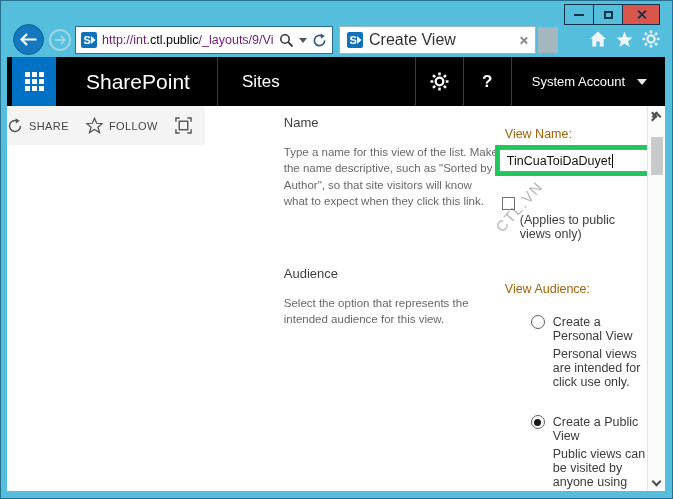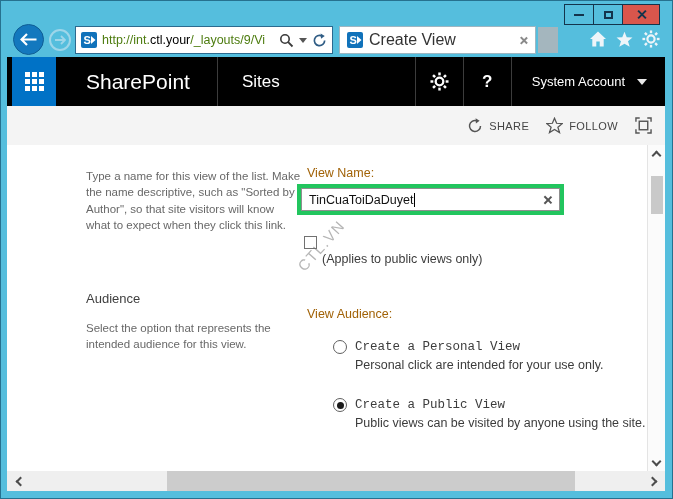--- a/index.html
+++ b/index.html
@@ -21,21 +21,21 @@
   .xcross i:first-child{transform:rotate(45deg);}
   .xcross i:last-child{transform:rotate(-45deg);}
   
   .backbtn{position:absolute;left:12px;top:23px;width:31px;height:31px;border-radius:50%;
     background:#1378be;border:1px solid #0f5e95;display:flex;align-items:center;justify-content:center;z-index:4;}
   .fwdbtn{position:absolute;left:48px;top:28px;width:22px;height:22px;border-radius:50%;
     background:transparent;border:2px solid #9ed6e9;display:flex;align-items:center;justify-content:center;z-index:4;}
   .addressbar{position:absolute;left:74px;top:25px;width:258px;height:28px;background:#fff;
     border:1px solid #2c6a8f;display:flex;align-items:center;padding:0 5px;z-index:4;}
   .url{flex:1;font-size:12.5px;white-space:nowrap;overflow:hidden;margin-left:5px;}
-  .url .pre,.url .path{color:#4d7c0f;}
+  .url .pre,.url .path{color:#701a75;}
   .url .domain{color:#000;}
   .addr-icons{display:flex;align-items:center;gap:5px;}
   .caret-down{width:0;height:0;border-left:4px solid transparent;border-right:4px solid transparent;border-top:5px solid #555;}
   .tab{position:absolute;left:338px;top:25px;width:197px;height:28px;background:#fff;
     border:1px solid #9db6c2;display:flex;align-items:center;padding:0 7px;z-index:4;}
   .tab-title{flex:1;font-size:16px;color:#333;margin-left:6px;white-space:nowrap;overflow:hidden;}
   .xsmall{position:relative;width:9px;height:9px;}
   .xsmall i{position:absolute;left:4px;top:0;width:1.5px;height:9px;background:#8a8a8a;}
   .xsmall i:first-child{transform:rotate(45deg);}
   .xsmall i:last-child{transform:rotate(-45deg);}
@@ -50,21 +50,21 @@
   .brand{color:#fff;font-size:21px;display:flex;align-items:center;padding:0 27px 0 30px;}
   .sb-div{width:1px;background:#3c3c3c;}
   .sites{color:#fff;font-size:17px;display:flex;align-items:center;padding:0 24px;}
   .sb-spacer{flex:1;}
   .sb-btn{display:flex;align-items:center;justify-content:center;width:47px;color:#fff;}
   .help{font-size:17px;font-weight:bold;color:#fff;}
   .account{display:flex;align-items:center;gap:12px;color:#fff;font-size:13px;padding:0 18px 0 20px;}
   .caret-white{width:0;height:0;border-left:5px solid transparent;border-right:5px solid transparent;border-top:6px solid #e8e8e8;}
   
   .viewport{position:absolute;left:6px;right:7px;top:105px;bottom:7px;background:#fff;
-    display:flex;flex-direction:column;z-index:2;}
+    display:flex;flex-direction:row;z-index:2;}
   .ribbon{height:39px;background:#f4f4f4;display:flex;align-items:center;justify-content:flex-end;
     gap:17px;padding-right:13px;flex:none;}
   .ribbon-item{display:flex;align-items:center;gap:6px;color:#444;font-size:11px;letter-spacing:.4px;}
   .bodyrow{flex:1;display:flex;overflow:hidden;}
   .content{flex:1;position:relative;overflow:hidden;}
   
   .chev{display:inline-block;width:7px;height:7px;border-right:2px solid #4d4d4d;border-bottom:2px solid #4d4d4d;}
   .chev.up{transform:rotate(225deg);}
   .chev.down{transform:rotate(45deg);}
   .chev.left{transform:rotate(135deg);}
@@ -98,21 +98,21 @@
   .clearx{position:relative;width:10px;height:10px;cursor:pointer;}
   .clearx i{position:absolute;left:4.5px;top:0;width:1.5px;height:10px;background:#555;}
   .clearx i:first-child{transform:rotate(45deg);}
   .clearx i:last-child{transform:rotate(-45deg);}
   .cb-row{display:flex;align-items:center;margin-top:21px;margin-left:3px;}
   .checkbox{width:13px;height:13px;border:1px solid #717171;background:transparent;margin-right:5px;flex:none;}
   .cb-label,.cb-note,.opt-label,.opt-desc{font-size:12.5px;color:#3c3c3c;}
   .cb-note{margin-left:21px;margin-top:3px;}
   .va-label{margin-top:16px;margin-left:6px;}
   .opt{margin-left:32px;}
-  .opt-row{display:flex;align-items:flex-end;margin-top:0;font-family:Liberation Mono, monospace;}
+  .opt-row{display:flex;align-items:flex-start;margin-top:0;}
   .opt1{margin-top:19px;}
   .opt2{margin-top:26px;}
   .radio{width:14px;height:14px;border:1px solid #5f5f5f;border-radius:50%;margin-right:8px;flex:none;
     display:flex;align-items:center;justify-content:center;background:#fff;}
   .radio .dot{width:7px;height:7px;border-radius:50%;background:transparent;}
   .radio.checked .dot{background:#1a1a1a;}
   .opt-desc{margin-left:22px;margin-top:4px;}
   svg{display:block;}
 </style>
 </head>
@@ -145,21 +145,21 @@
       <path d="M7 1 L11 5 L7 9 M1 5 H10.5" stroke="#9ed6e9" stroke-width="1.8" fill="none"></path>
     </svg>
   </div>
 
   <div class="addressbar">
     <svg width="16" height="16" viewBox="0 0 16 16">
       <rect width="16" height="16" rx="2" fill="#1072ba"></rect>
       <text x="2.5" y="12" font-size="11" font-weight="bold" fill="#ffffff" font-family="Liberation Sans, sans-serif">S</text>
       <path d="M10 4 L14.5 8 L10 12 Z" fill="#ffffff"></path>
     </svg>
-    <div class="url"><span class="pre">http://int.</span><span class="domain">ctl.your</span><span class="path">/_layouts/9/Vi</span></div>
+    <div class="url"><span class="pre">http://int.</span><span class="domain">ctl.public</span><span class="path">/_layouts/9/Vi</span></div>
     <div class="addr-icons">
       <svg width="15" height="15" viewBox="0 0 15 15">
         <circle cx="6" cy="6" r="4.2" stroke="#3a3a3a" stroke-width="1.6" fill="none"></circle>
         <path d="M9.2 9.2 L13.5 13.5" stroke="#3a3a3a" stroke-width="1.8"></path>
       </svg>
       <span class="caret-down"></span>
       <svg width="15" height="15" viewBox="0 0 16 16">
         <path d="M13.5 8 A5.5 5.5 0 1 1 10.5 3.1" stroke="#2f5c84" stroke-width="1.8" fill="none"></path>
         <path d="M9.2 0.5 L13.6 3.2 L9.6 6 Z" fill="#2f5c84"></path>
       </svg>
@@ -276,20 +276,21 @@
       </div>
     </div>
 
     <div class="bodyrow">
       <div class="content">
 
         <div class="watermark">CTL.VN</div>
 
         <div class="section sec1">
           <div class="sec-left">
+            <div class="sec-heading">Name</div>
             <div class="sec-desc">Type a name for this view of the list. Make the name descriptive, such as "Sorted by Author", so that site visitors will know what to expect when they click this link.</div>
           </div>
           <div class="sec-right">
             <div class="field-label vn-label">View Name:</div>
             <div class="redbox">
               <div class="textbox">
                 <span class="val">TinCuaToiDaDuyet</span>
                 <span class="tcaret"></span>
                 <span class="tb-spacer"></span>
                 <span class="clearx">
@@ -313,21 +314,21 @@
           <div class="sec-right">
             <div class="field-label va-label">View Audience:</div>
 
             <div class="opt opt1">
               <div class="opt-row">
                 <span class="radio">
                     <span class="dot"></span>
                   </span>
                 <span class="opt-label">Create a Personal View</span>
               </div>
-              <div class="opt-desc">Personal click are intended for your use only.</div>
+              <div class="opt-desc">Personal views are intended for click use only.</div>
             </div>
 
             <div class="opt opt2">
               <div class="opt-row">
                 <span class="radio checked">
                     <span class="dot"></span>
                   </span>
                 <span class="opt-label">Create a Public View</span>
               </div>
               <div class="opt-desc">Public views can be visited by anyone using the site.</div>

